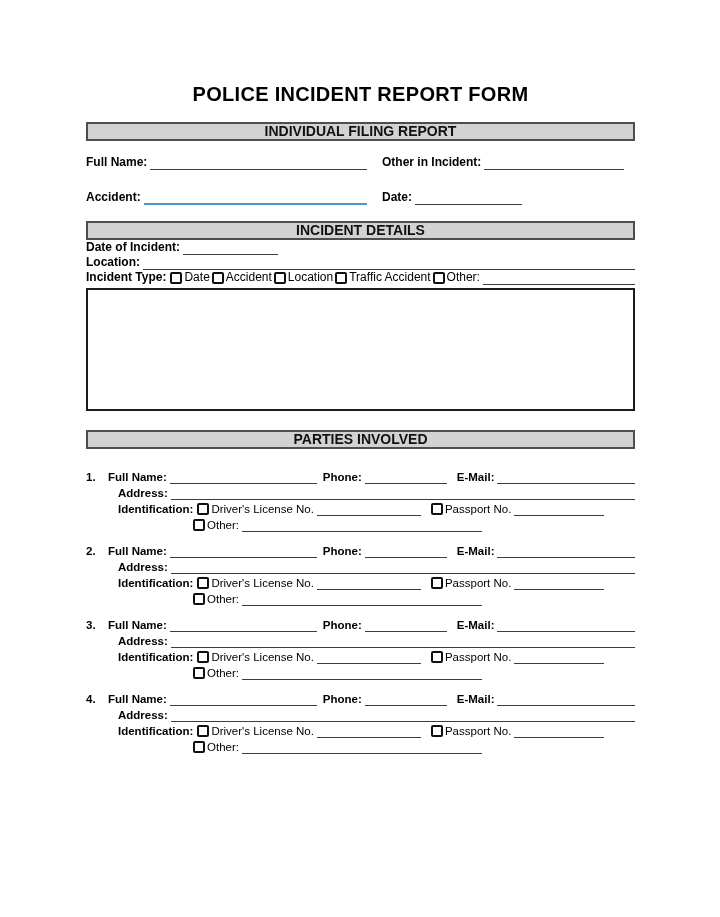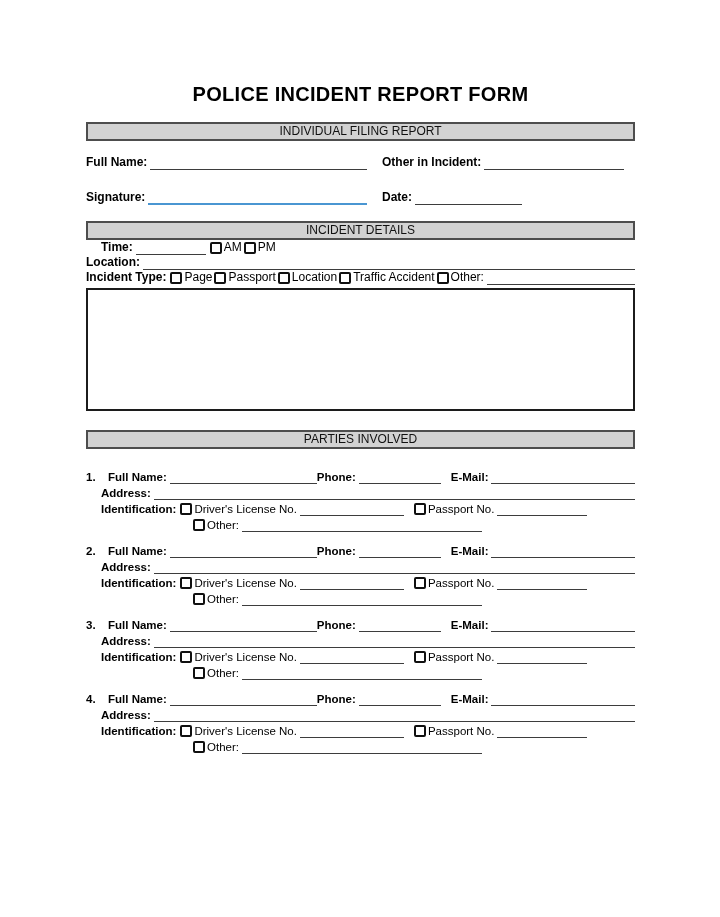--- a/index.html
+++ b/index.html
@@ -17,21 +17,21 @@
     text-align: center;
     font-size: 20px; font-weight: 700; letter-spacing: 0.3px;
     line-height: 24px;
   }
 
   .section-bar {
     margin-top: 16px;
     background: var(--section-bar-bg, #d2d2d2);
     border: 2px solid var(--section-bar-border, #4d4d4d);
     text-align: center;
-    font-size: 12px; font-weight: 400; line-height: 15px;
+    font-size: 14px; font-weight: 700; line-height: 15px;
     color: #111;
   }
 
   .row { display: flex; align-items: flex-end; }
   .two-col { }
   .col-l { width: 281px; display: flex; align-items: flex-end; }
   .col-r { margin-left: 15px; flex: 1; display: flex; align-items: flex-end; }
 
   .lbl { font-size: 12px; font-weight: 700; line-height: 15px; white-space: nowrap; }
   .lbl.reg { font-weight: 400; }
@@ -65,24 +65,24 @@
     border: 2px solid #1c1c1c;
     background: #fff;
   }
 
   .parties { margin-top: 21px; }
   .party { margin-bottom: 12px; font-size: 11.5px; }
   .party .lbl { font-size: 11.5px; line-height: 14px; }
   .prow { display: flex; align-items: flex-end; margin-top: 2px; line-height: 14px; }
   .prow:first-child { margin-top: 0; }
   .pnum { width: 22px; font-weight: 700; font-size: 11.5px; line-height: 14px; }
-  .indent1 { margin-left: 15px; }
+  .indent1 { margin-left: 32px; }
   .indent2 { margin-left: 107px; }
   .party .line { height: 12px; }
-  .ml6 { }
+  .ml6 { margin-left: 6px; }
   .ml10 { margin-left: 10px; }
 
   .w140 { width: 140px; }
   .w107 { width: 107px; }
   .w95  { width: 95px; }
   .w70  { width: 70px; }
   .w147 { width: 147px; }
   .w82  { width: 82px; }
   .w104 { width: 104px; }
   .w90  { width: 90px; }
@@ -111,53 +111,49 @@
       <span class="line flex1"></span>
     </div>
     <div class="col-r">
       <span class="lbl">Other in Incident:</span>
       <span class="line w140"></span>
     </div>
   </div>
 
   <div class="row two-col mt20">
     <div class="col-l">
-      <span class="lbl">Signature:</span>
+      <span class="lbl">Accident:</span>
       <span class="line blue flex1"></span>
     </div>
     <div class="col-r">
       <span class="lbl">Date:</span>
       <span class="line w107"></span>
     </div>
   </div>
 
   <div class="section-bar mt16">INCIDENT DETAILS</div>
 
   <div class="row two-col mt16">
-    <div class="col-r">
-      <span class="lbl">Time:</span>
-      <span class="line w70"></span>
-      <span class="cb"></span>
-      <span class="lbl reg">AM</span>
-      <span class="cb tight"></span>
-      <span class="lbl reg">PM</span>
+    <div class="col-l">
+      <span class="lbl">Date of Incident:</span>
+      <span class="line w95"></span>
     </div>
   </div>
 
   <div class="row mt16">
     <span class="lbl">Location:</span>
     <span class="line flex1"></span>
   </div>
 
   <div class="row mt16">
     <span class="lbl">Incident Type:</span>
     <span class="cb"></span>
-    <span class="lbl reg">Page</span>
-    <span class="cb tight"></span>
-    <span class="lbl reg">Passport</span>
+    <span class="lbl reg">Date</span>
+    <span class="cb tight"></span>
+    <span class="lbl reg">Accident</span>
     <span class="cb tight"></span>
     <span class="lbl reg">Location</span>
     <span class="cb tight"></span>
     <span class="lbl reg">Traffic Accident</span>
     <span class="cb tight"></span>
     <span class="lbl reg">Other:</span>
     <span class="line flex1"></span>
   </div>
 
   <div class="describe-box"></div>

